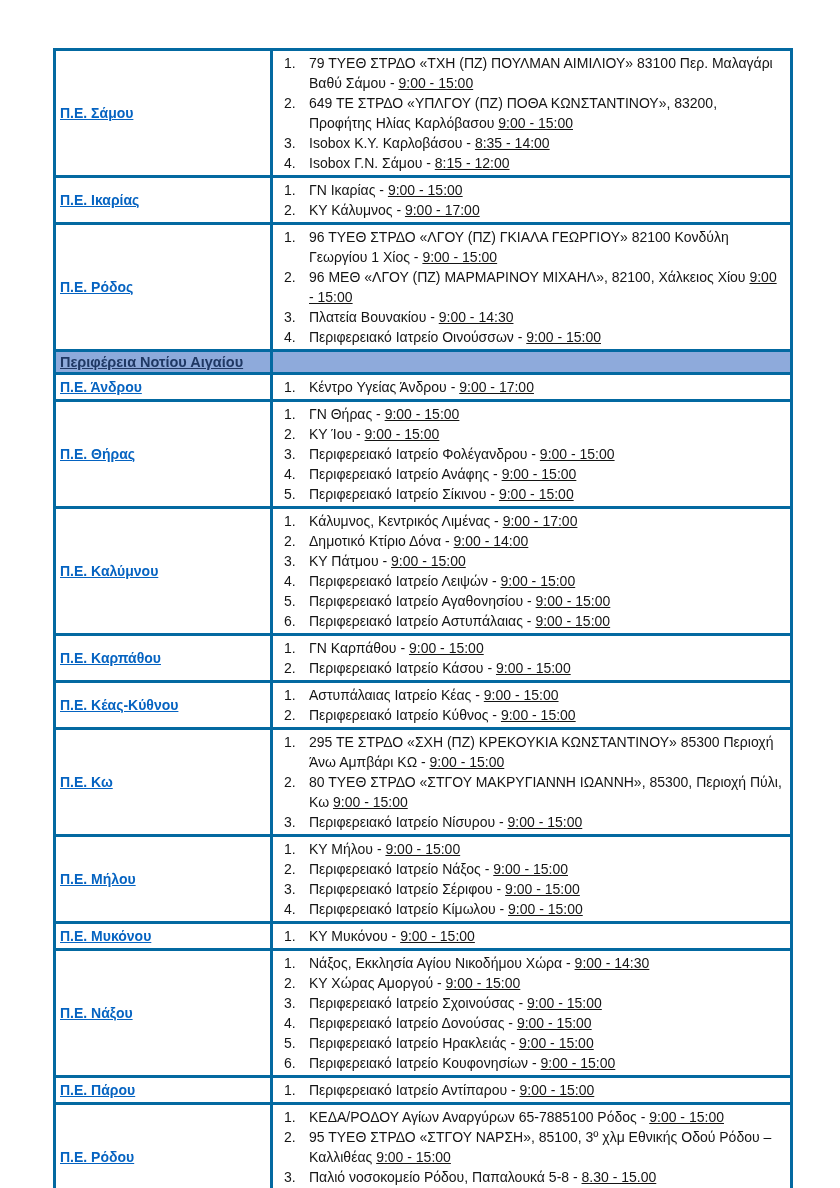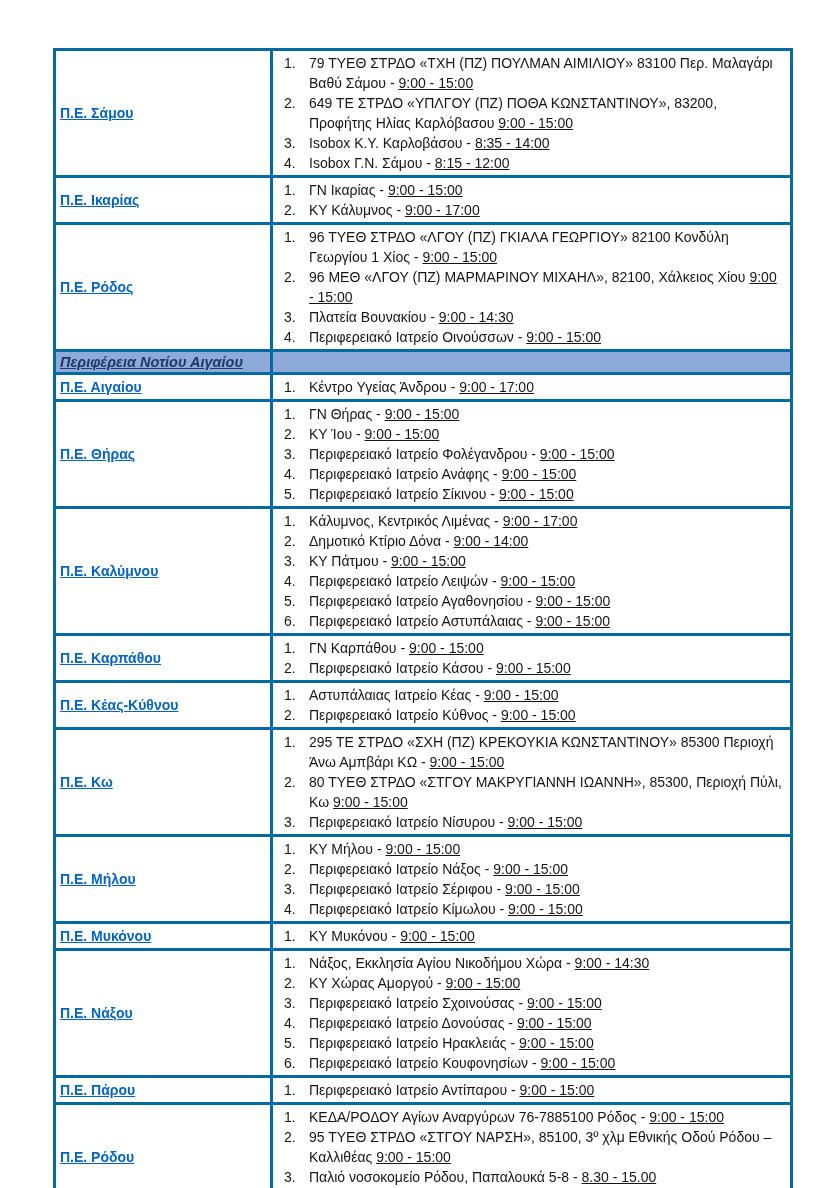--- a/index.html
+++ b/index.html
@@ -41,21 +41,20 @@
     font-weight: bold;
     text-decoration: underline;
     font-size: 14px;
     line-height: 19px;
     cursor: pointer;
   }
   tr.section-row td {
     background: var(--header-bg, #8EAADB);
     height: 22px;
     padding: 0 4px;
-    font-style: italic;
   }
   .section-label {
     color: var(--header-text, #1F3864);
     font-weight: bold;
     text-decoration: underline;
     font-size: 14.5px;
     line-height: 20px;
   }
   ol.facility-list {
     margin: 0;
@@ -117,21 +116,21 @@
               <li class="facility-item"><span class="item-text">Πλατεία Βουνακίου - </span><span class="item-time">9:00 - 14:30</span></li>
               <li class="facility-item"><span class="item-text">Περιφερειακό Ιατρείο Οινούσσων - </span><span class="item-time">9:00 - 15:00</span></li>
             </ol>
           </td>
         </tr>
         <tr class="section-row">
           <td class="region-cell"><span class="section-label">Περιφέρεια Νοτίου Αιγαίου</span></td>
           <td class="items-cell"></td>
         </tr>
         <tr class="region-row">
-          <td class="region-cell"><a class="region-link">Π.Ε. Αιγαίου</a></td>
+          <td class="region-cell"><a class="region-link">Π.Ε. Άνδρου</a></td>
           <td class="items-cell">
             <ol class="facility-list">
               <li class="facility-item"><span class="item-text">Κέντρο Υγείας Άνδρου - </span><span class="item-time">9:00 - 17:00</span></li>
             </ol>
           </td>
         </tr>
         <tr class="region-row">
           <td class="region-cell"><a class="region-link">Π.Ε. Θήρας</a></td>
           <td class="items-cell">
             <ol class="facility-list">
@@ -221,21 +220,21 @@
           <td class="items-cell">
             <ol class="facility-list">
               <li class="facility-item"><span class="item-text">Περιφερειακό Ιατρείο Αντίπαρου - </span><span class="item-time">9:00 - 15:00</span></li>
             </ol>
           </td>
         </tr>
         <tr class="region-row">
           <td class="region-cell"><a class="region-link">Π.Ε. Ρόδου</a></td>
           <td class="items-cell">
             <ol class="facility-list">
-              <li class="facility-item"><span class="item-text">ΚΕΔΑ/ΡΟΔΟΥ Αγίων Αναργύρων 76-7885100 Ρόδος - </span><span class="item-time">9:00 - 15:00</span></li>
+              <li class="facility-item"><span class="item-text">ΚΕΔΑ/ΡΟΔΟΥ Αγίων Αναργύρων 65-7885100 Ρόδος - </span><span class="item-time">9:00 - 15:00</span></li>
               <li class="facility-item"><span class="item-text">95 ΤΥΕΘ ΣΤΡΔΟ «ΣΤΓΟΥ ΝΑΡΣΗ», 85100, 3º χλμ Εθνικής Οδού Ρόδου – Καλλιθέας </span><span class="item-time">9:00 - 15:00</span></li>
               <li class="facility-item"><span class="item-text">Παλιό νοσοκομείο Ρόδου, Παπαλουκά 5-8 - </span><span class="item-time">8.30 - 15.00</span></li>
               <li class="facility-item"><span class="item-text">Περιφερειακό Ιατρείο Σύμης - </span><span class="item-time">9:00 - 15:00</span></li>
             </ol>
           </td>
         </tr>
       </tbody>
   </table>
 </div>
 

